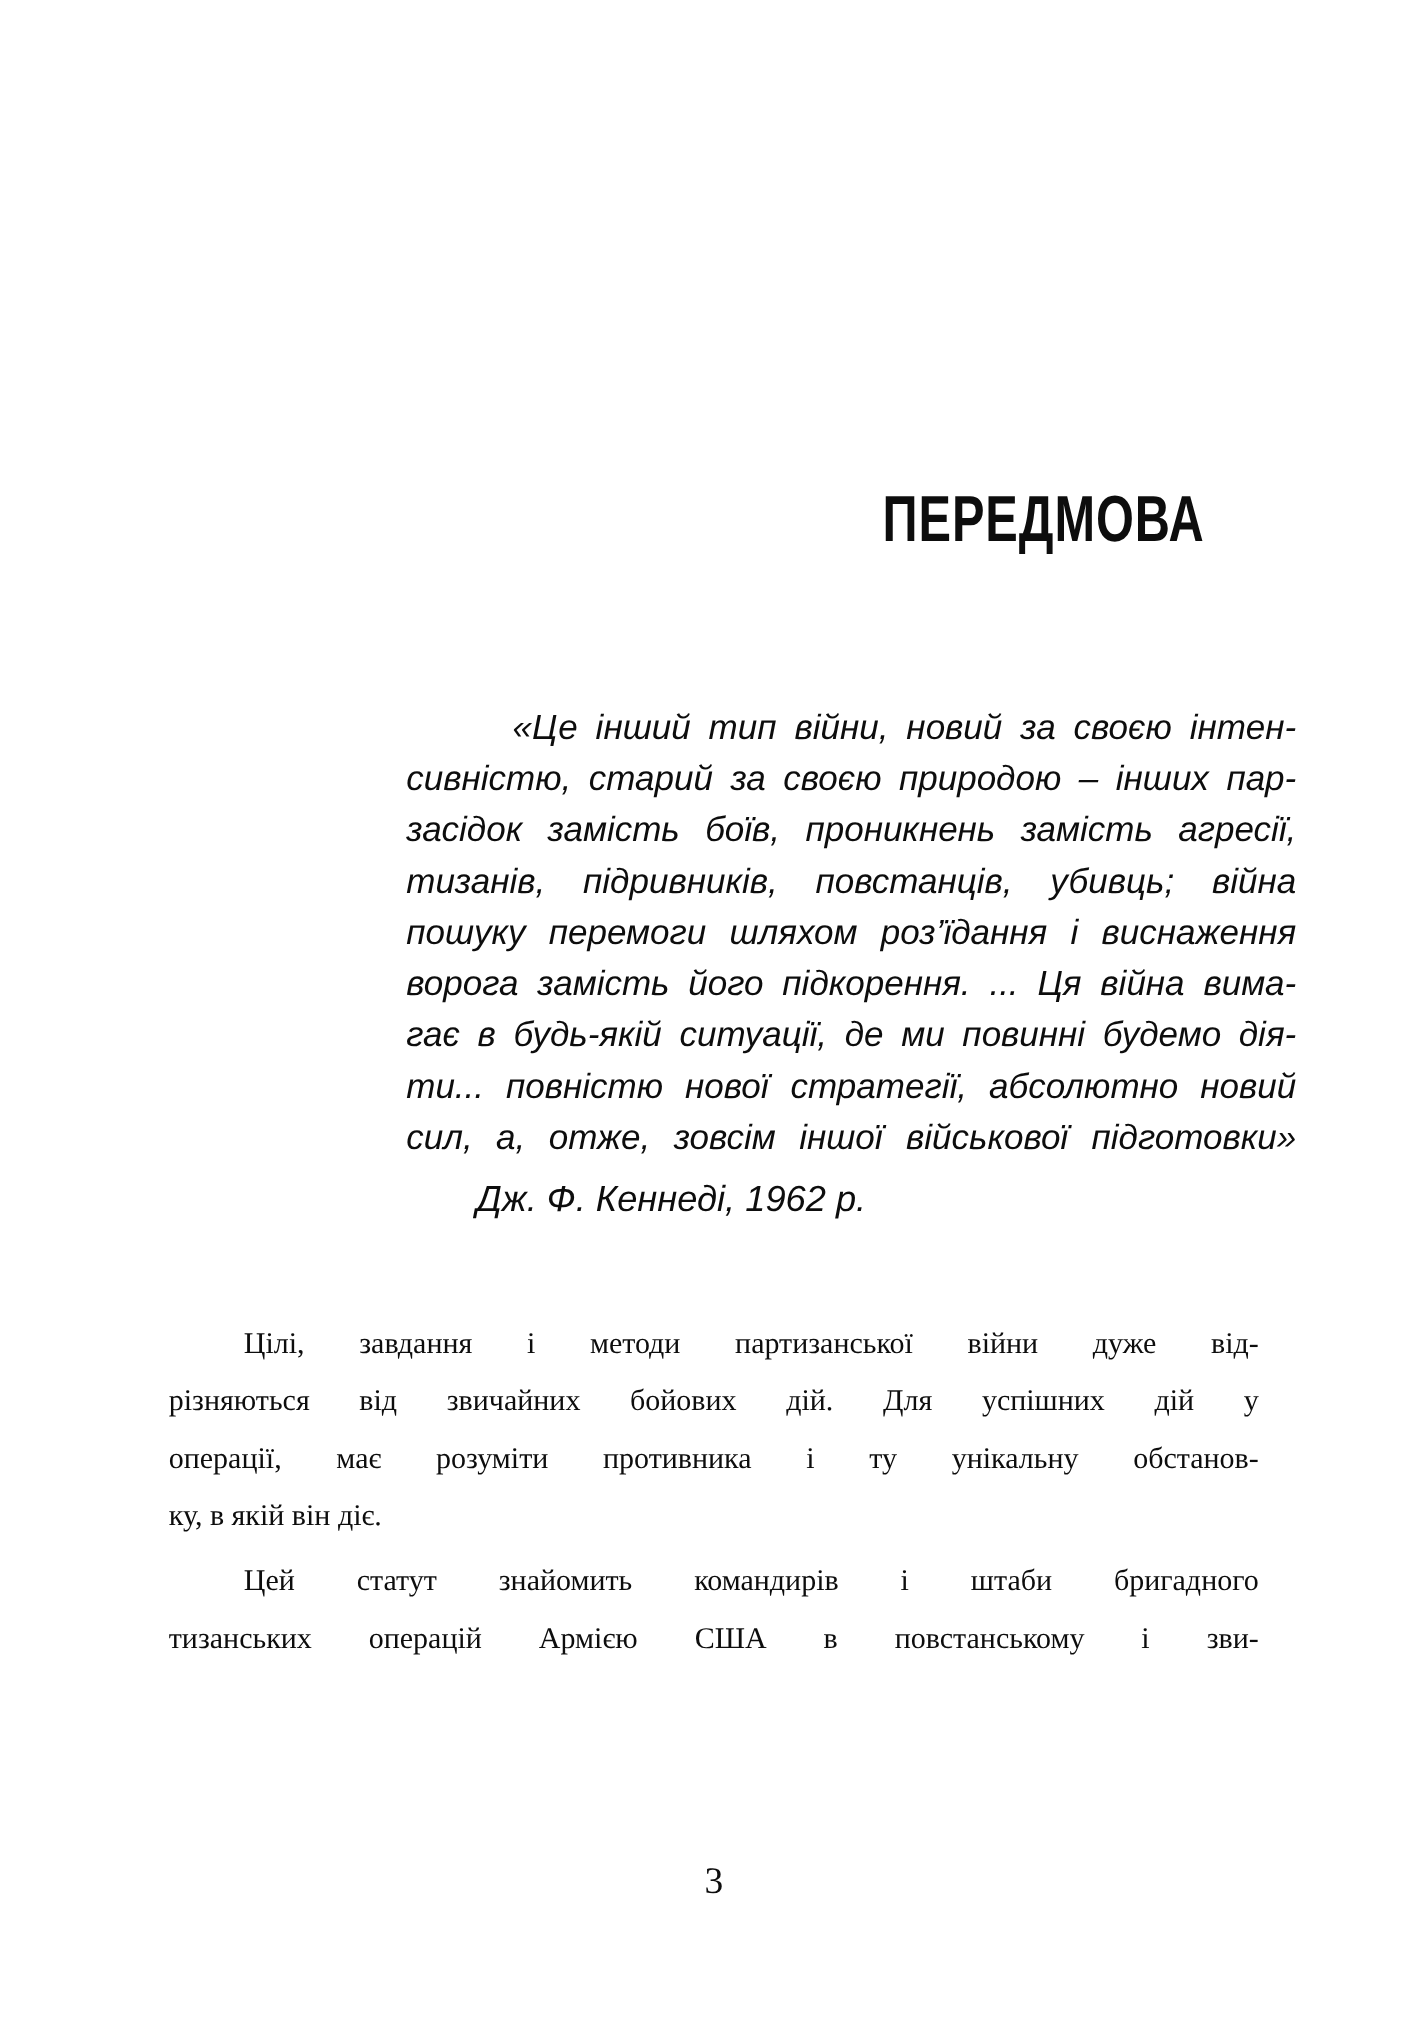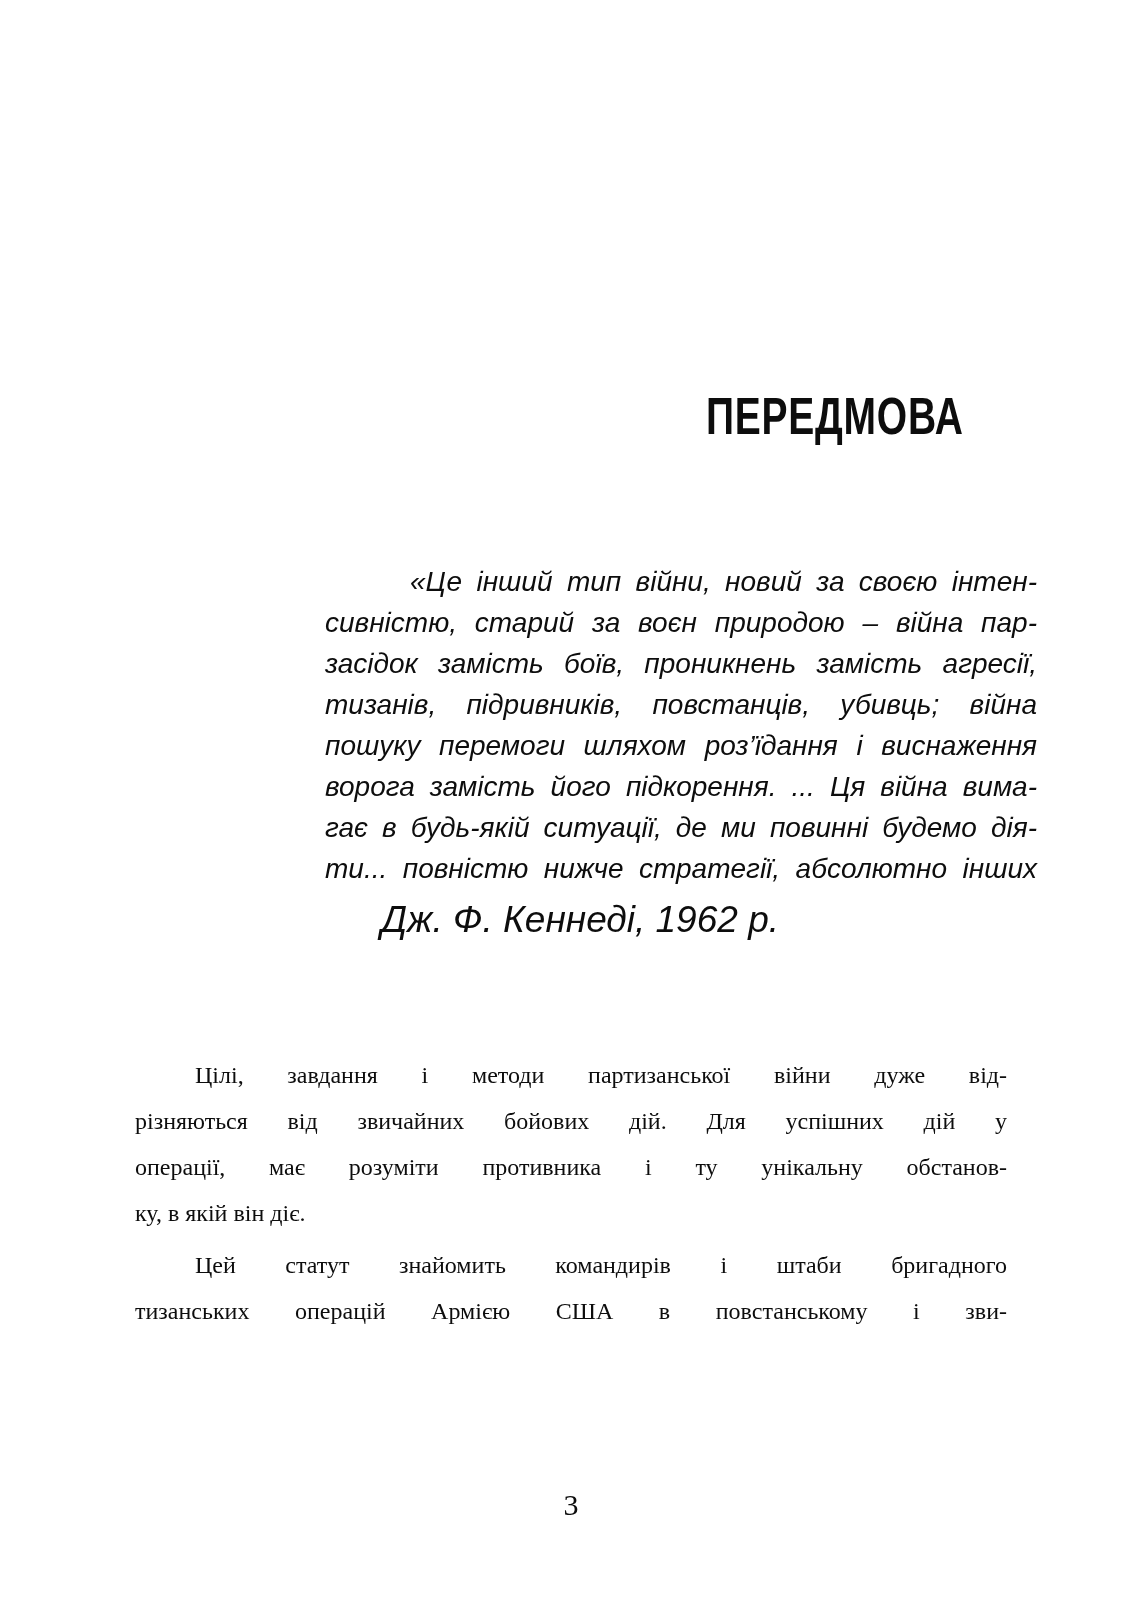--- a/index.html
+++ b/index.html
@@ -53,21 +53,21 @@
     text-align-last: justify;
     white-space: normal;
   }
   .qline.first {
     padding-left: 85px;
   }
   .attribution {
     margin-top: 10px;
     padding-left: 56px;
     line-height: 41px;
-    font-size: 37px;
+    font-size: 29px;
     text-align: left;
     text-align-last: left;
   }
   
   .body-text {
     position: absolute;
     top: 1052px;
     left: 135px;
     width: 872px;
     font-family: "Liberation Serif", serif;
@@ -105,27 +105,28 @@
 <body>
 
 <div class="page">
 
   <h1 class="title">
     <span class="title-inner">ПЕРЕДМОВА</span>
   </h1>
 
   <div class="quote">
     <div class="qline first">«Це інший тип війни, новий за своєю інтен-</div>
-    <div class="qline">сивністю, старий за воєн природою – війна пар-</div>
+    <div class="qline">сивністю, старий за своєю природою – інших пар-</div>
     <div class="qline">засідок замість боїв, проникнень замість агресії,</div>
     <div class="qline">тизанів, підривників, повстанців, убивць; війна</div>
     <div class="qline">пошуку перемоги шляхом роз’їдання і виснаження</div>
     <div class="qline">ворога замість його підкорення. ... Ця війна вима-</div>
     <div class="qline">гає в будь-якій ситуації, де ми повинні будемо дія-</div>
-    <div class="qline">ти... повністю нижче стратегії, абсолютно інших</div>
+    <div class="qline">ти... повністю нової стратегії, абсолютно новий</div>
+    <div class="qline">сил, а, отже, зовсім іншої військової підготовки»</div>
     <div class="attribution">Дж. Ф. Кеннеді, 1962 р.</div>
   </div>
 
   <div class="body-text">
     <div class="paragraph">
       <div class="bline indent">Цілі, завдання і методи партизанської війни дуже від-</div>
       <div class="bline">різняються від звичайних бойових дій. Для успішних дій у</div>
       <div class="bline">операції, має розуміти противника і ту унікальну обстанов-</div>
       <div class="bline open">ку, в якій він діє.</div>
     </div>

